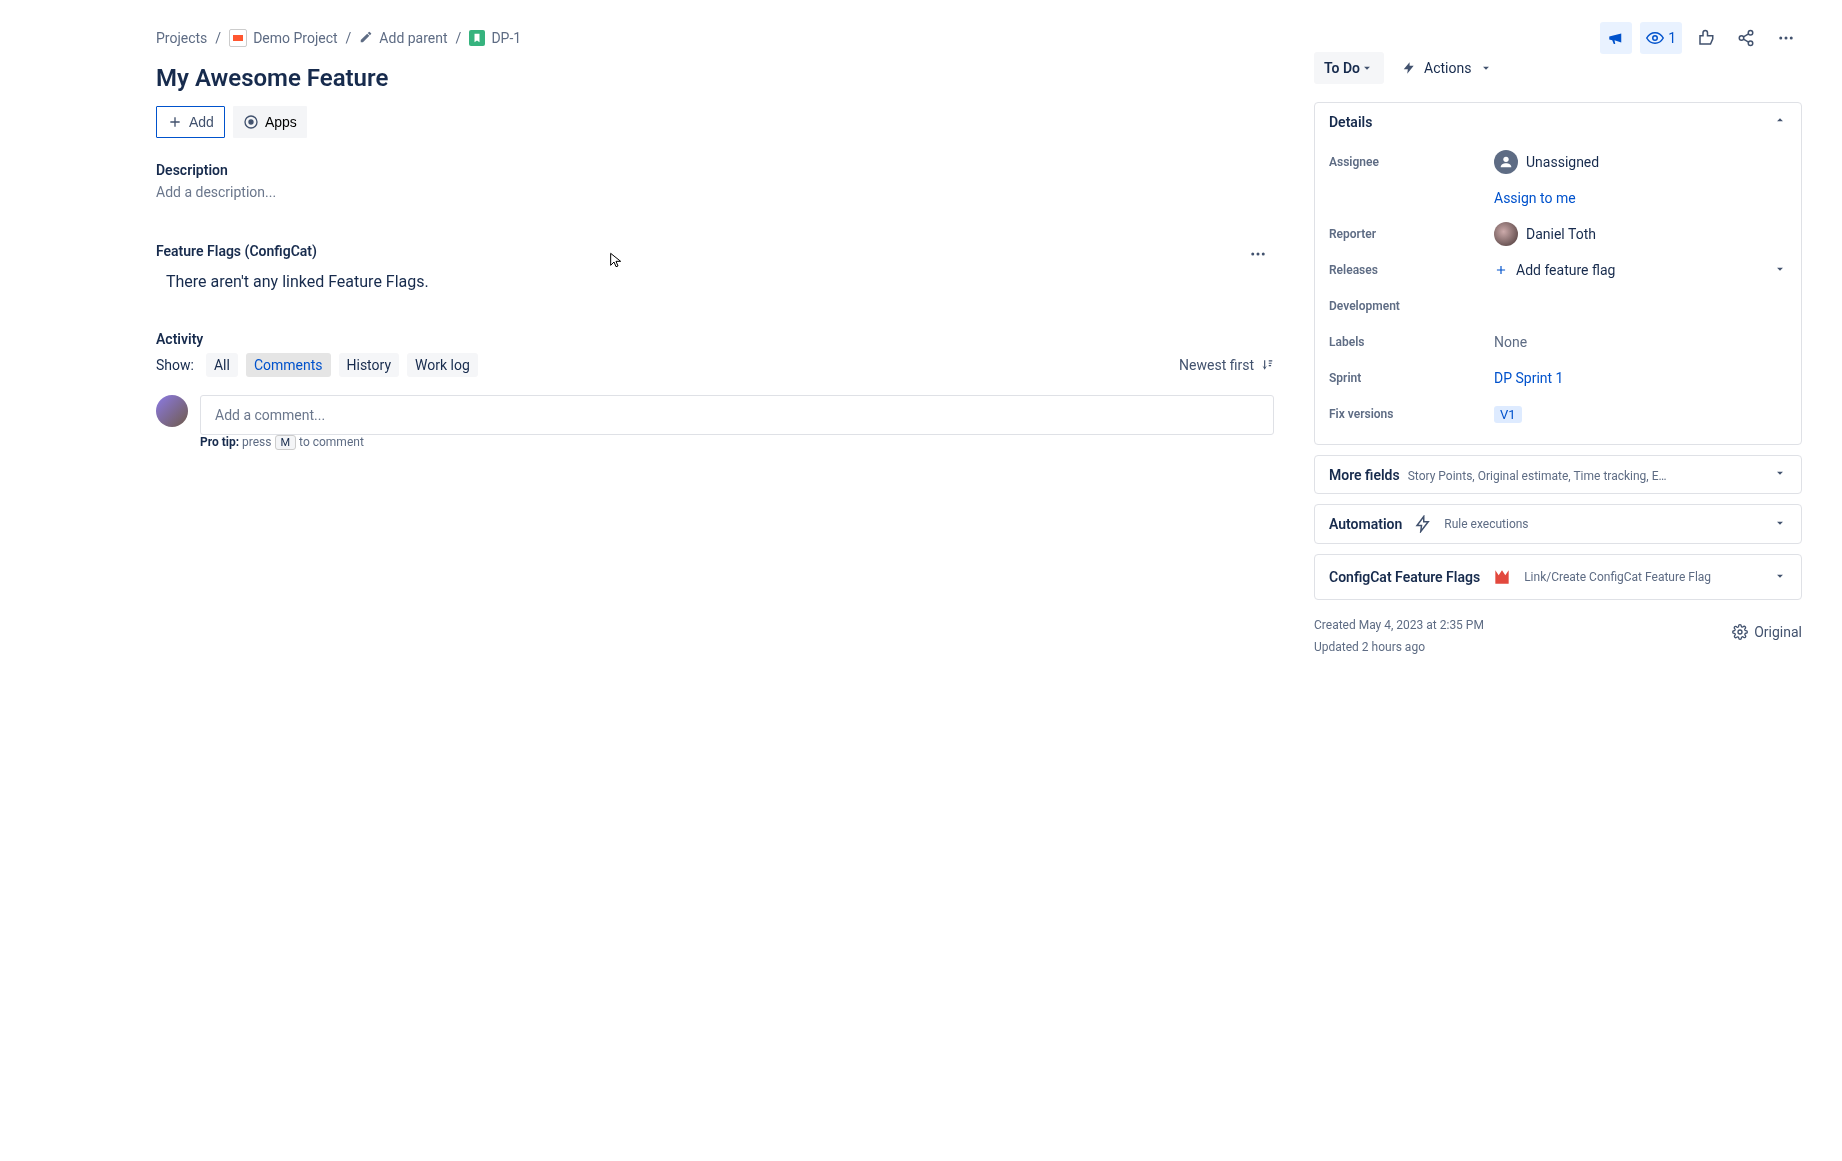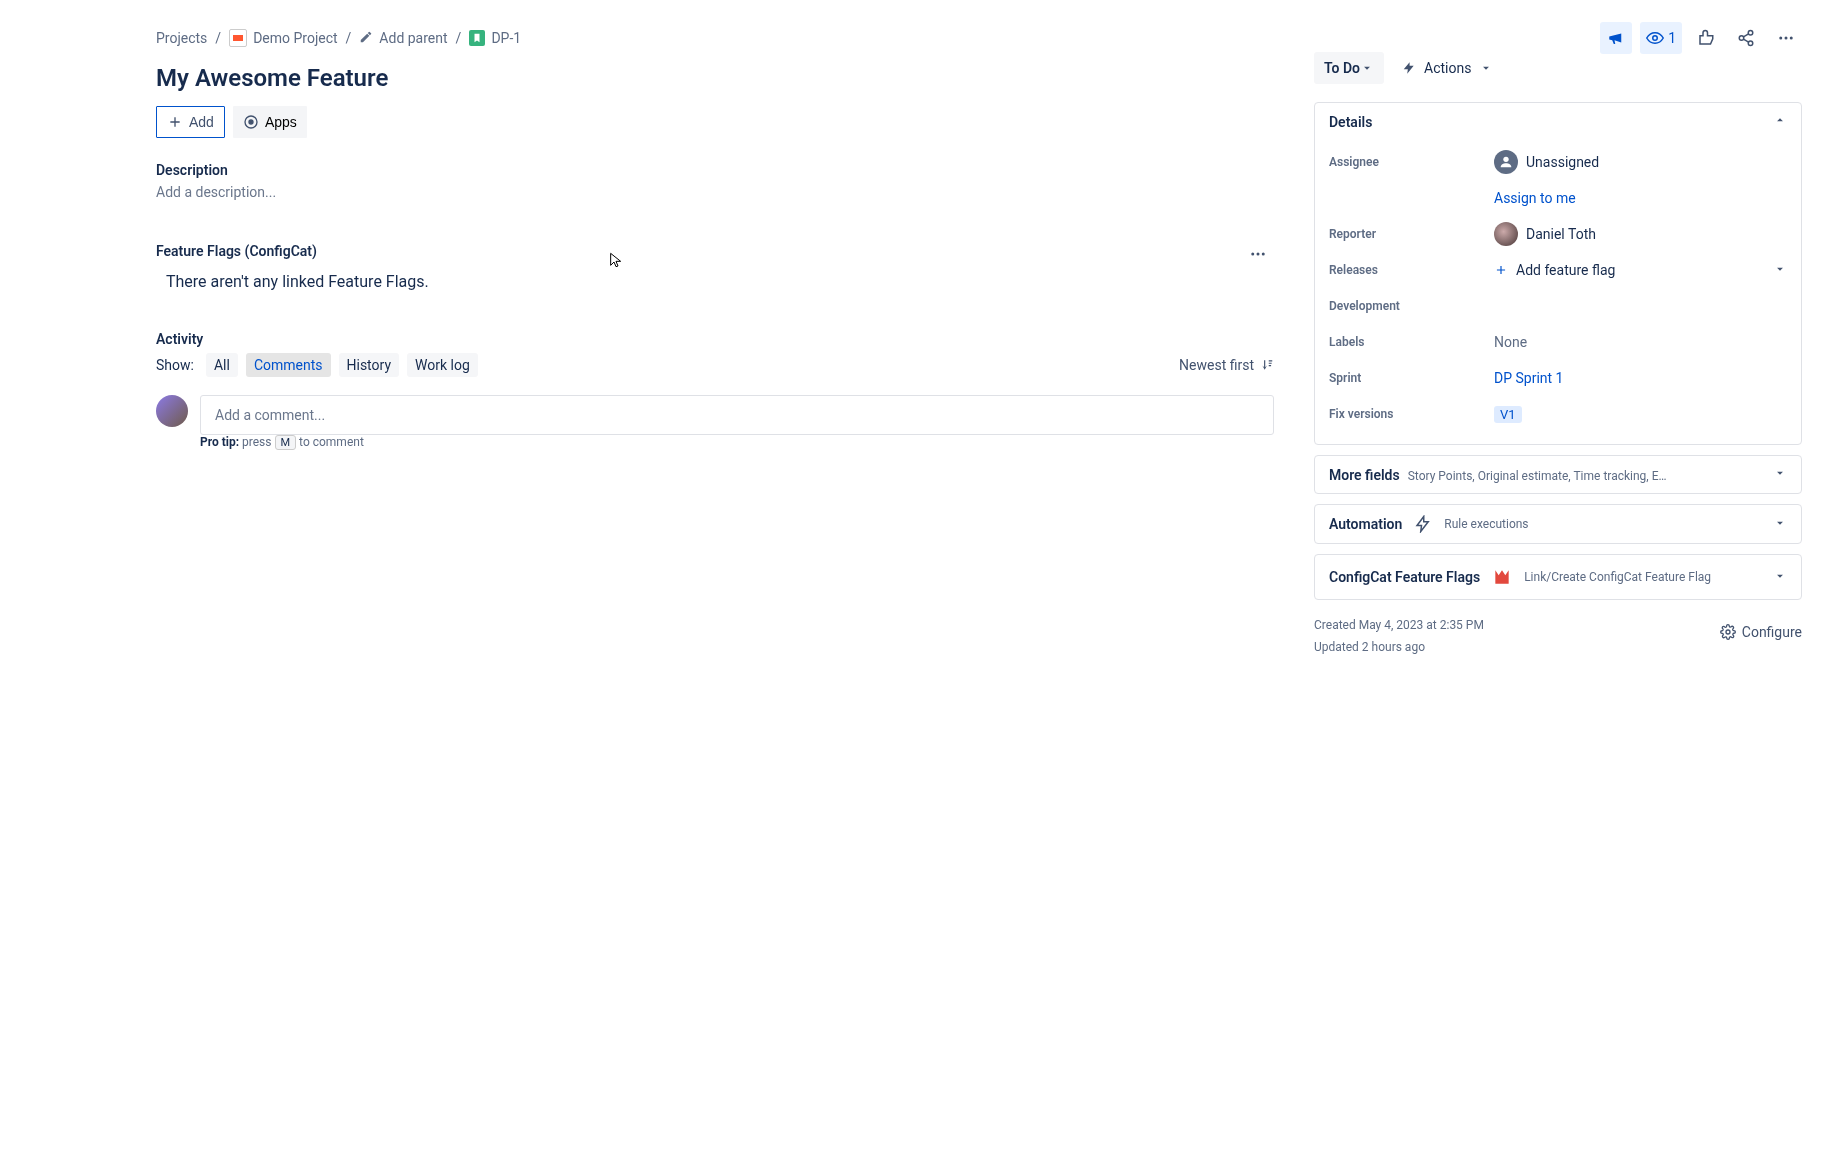--- a/index.html
+++ b/index.html
@@ -444,21 +444,21 @@
     <div class="meta-row">
       <div>
         <div class="meta">Created May 4, 2023 at 2:35 PM</div>
         <div class="meta">Updated 2 hours ago</div>
       </div>
       <div class="configure">
         <svg viewBox="0 0 24 24" fill="none" stroke="currentColor" stroke-width="2">
             <circle cx="12" cy="12" r="3"></circle>
             <path d="M19.4 15a1.7 1.7 0 00.3 1.8l.1.1a2 2 0 11-2.8 2.8l-.1-.1a1.7 1.7 0 00-1.8-.3 1.7 1.7 0 00-1 1.5V21a2 2 0 11-4 0v-.1a1.7 1.7 0 00-1-1.5 1.7 1.7 0 00-1.8.3l-.1.1a2 2 0 11-2.8-2.8l.1-.1a1.7 1.7 0 00.3-1.8 1.7 1.7 0 00-1.5-1H3a2 2 0 110-4h.1a1.7 1.7 0 001.5-1 1.7 1.7 0 00-.3-1.8l-.1-.1a2 2 0 112.8-2.8l.1.1a1.7 1.7 0 001.8.3h0a1.7 1.7 0 001-1.5V3a2 2 0 114 0v.1a1.7 1.7 0 001 1.5h0a1.7 1.7 0 001.8-.3l.1-.1a2 2 0 112.8 2.8l-.1.1a1.7 1.7 0 00-.3 1.8v0a1.7 1.7 0 001.5 1H21a2 2 0 110 4h-.1a1.7 1.7 0 00-1.5 1z"></path>
           </svg>
-        <span>Configure</span>
+        <span>Original</span>
       </div>
     </div>
   </div>
 </div>
 
 <div class="top-actions">
   <div class="ibtn active">
     <svg viewBox="0 0 24 24" fill="currentColor">
         <path d="M3 10v4l4 1 2 5h2l-1-5 9 3V6L3 10z"></path>
       </svg>

